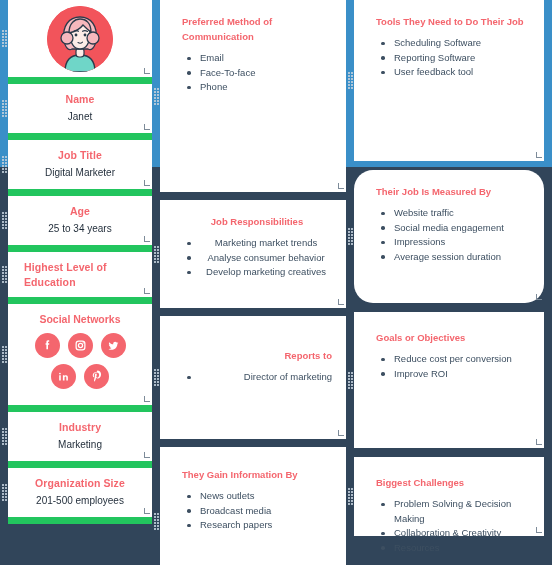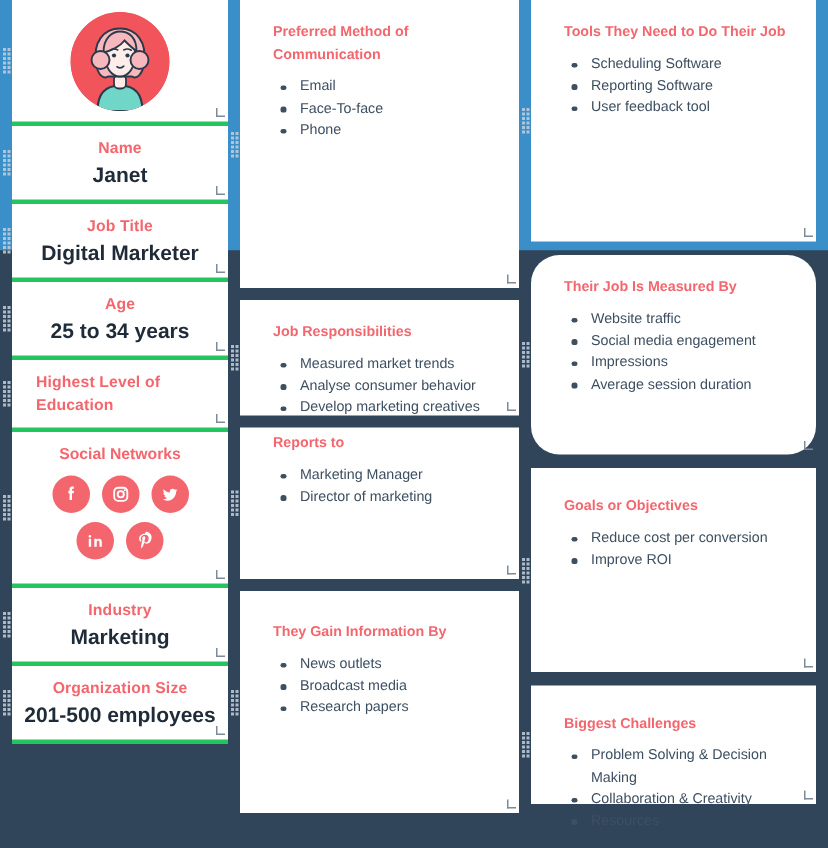--- a/index.html
+++ b/index.html
@@ -44,30 +44,30 @@
     position:absolute;right:2px;bottom:1px;width:7px;height:7px;
   }
   .card .resize:before{
     content:"";position:absolute;right:0;bottom:2px;width:6px;height:1px;background:#7d8b99;
   }
   .card .resize:after{
     content:"";position:absolute;right:5px;bottom:2px;width:1px;height:6px;background:#7d8b99;
   }
 
   
-  .lcard{border-bottom:3px solid #22c55e;margin-bottom:0;}
+  .lcard{border-bottom:7px solid #22c55e;margin-bottom:0;}
   #avatar-card{height:84px;display:flex;align-items:center;justify-content:center;}
   .avatar{width:66px;height:66px;border-radius:50%;background:#f2545b;position:relative;overflow:hidden;}
 
   .field{padding:8px 6px 9px;text-align:center;}
   .field .label{
     color:#f4666e;font-size:10.5px;font-weight:bold;line-height:15px;letter-spacing:.1px;
   }
   .field .value{
-    color:#1f2b38;font-size:14px;font-weight:bold;line-height:15px;margin-top:2px;
+    color:#1f2b38;font-size:10px;font-weight:normal;line-height:15px;margin-top:2px;
   }
   #social-card{padding:8px 6px 10px;text-align:center;}
   #social-card .label{color:#f4666e;font-size:10.5px;font-weight:bold;line-height:15px;}
   .social-rows{margin-top:6px;}
   .social-row{display:flex;justify-content:center;gap:8px;margin-bottom:6px;}
   .sicon{
     width:25px;height:25px;border-radius:50%;background:#f4666e;
     display:flex;align-items:center;justify-content:center;
   }
   .sicon svg{display:block;}
@@ -331,62 +331,61 @@
       </span>
       <h3>Preferred Method of Communication</h3>
       <ul>
         <li>Email</li>
         <li>Face-To-face</li>
         <li>Phone</li>
       </ul>
       <span class="resize"></span>
     </div>
 
-    <div class="card listcard" style="height:77px;margin-bottom:8px;">
+    <div class="card listcard" style="height:108px;margin-bottom:8px;text-align:center;">
       <span class="handle">
         <i></i>
           <i></i>
           <i></i>
           <i></i>
           <i></i>
           <i></i>
           <i></i>
           <i></i>
           <i></i>
           <i></i>
           <i></i>
           <i></i>
       </span>
       <h3>Job Responsibilities</h3>
       <ul>
-        <li>Measured market trends</li>
+        <li>Marketing market trends</li>
         <li>Analyse consumer behavior</li>
         <li>Develop marketing creatives</li>
       </ul>
       <span class="resize"></span>
     </div>
 
-    <div class="card listcard" style="height:101px;margin-bottom:8px;padding-top:3px;">
+    <div class="card listcard" style="height:123px;margin-bottom:8px;padding-top:32px;text-align:right;">
       <span class="handle">
         <i></i>
           <i></i>
           <i></i>
           <i></i>
           <i></i>
           <i></i>
           <i></i>
           <i></i>
           <i></i>
           <i></i>
           <i></i>
           <i></i>
       </span>
       <h3>Reports to</h3>
       <ul>
-        <li>Marketing Manager</li>
         <li>Director of marketing</li>
       </ul>
       <span class="resize"></span>
     </div>
 
     <div class="card listcard" style="height:148px;padding-top:20px;">
       <span class="handle">
         <i></i>
           <i></i>
           <i></i>

